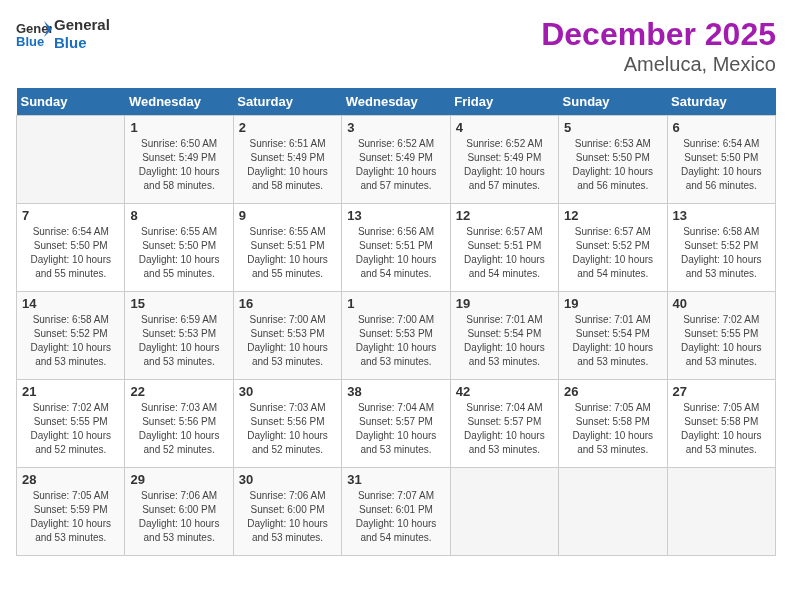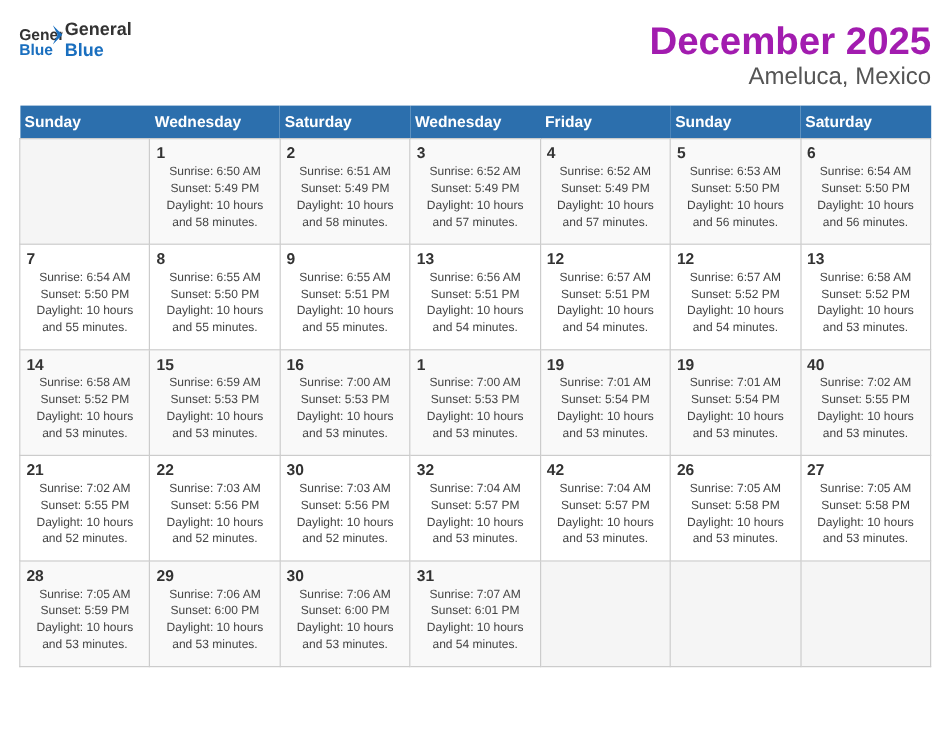--- a/index.html
+++ b/index.html
@@ -209,21 +209,21 @@
         </td>
         <td>
           <span class="day-number">22</span>
           <div class="day-info">Sunrise: 7:03 AM<br>Sunset: 5:56 PM<br>Daylight: 10 hours<br>and 52 minutes.</div>
         </td>
         <td>
           <span class="day-number">30</span>
           <div class="day-info">Sunrise: 7:03 AM<br>Sunset: 5:56 PM<br>Daylight: 10 hours<br>and 52 minutes.</div>
         </td>
         <td>
-          <span class="day-number">32</span>
+          <span class="day-number">38</span>
           <div class="day-info">Sunrise: 7:04 AM<br>Sunset: 5:57 PM<br>Daylight: 10 hours<br>and 53 minutes.</div>
         </td>
         <td>
           <span class="day-number">42</span>
           <div class="day-info">Sunrise: 7:04 AM<br>Sunset: 5:57 PM<br>Daylight: 10 hours<br>and 53 minutes.</div>
         </td>
         <td>
           <span class="day-number">26</span>
           <div class="day-info">Sunrise: 7:05 AM<br>Sunset: 5:58 PM<br>Daylight: 10 hours<br>and 53 minutes.</div>
         </td>

